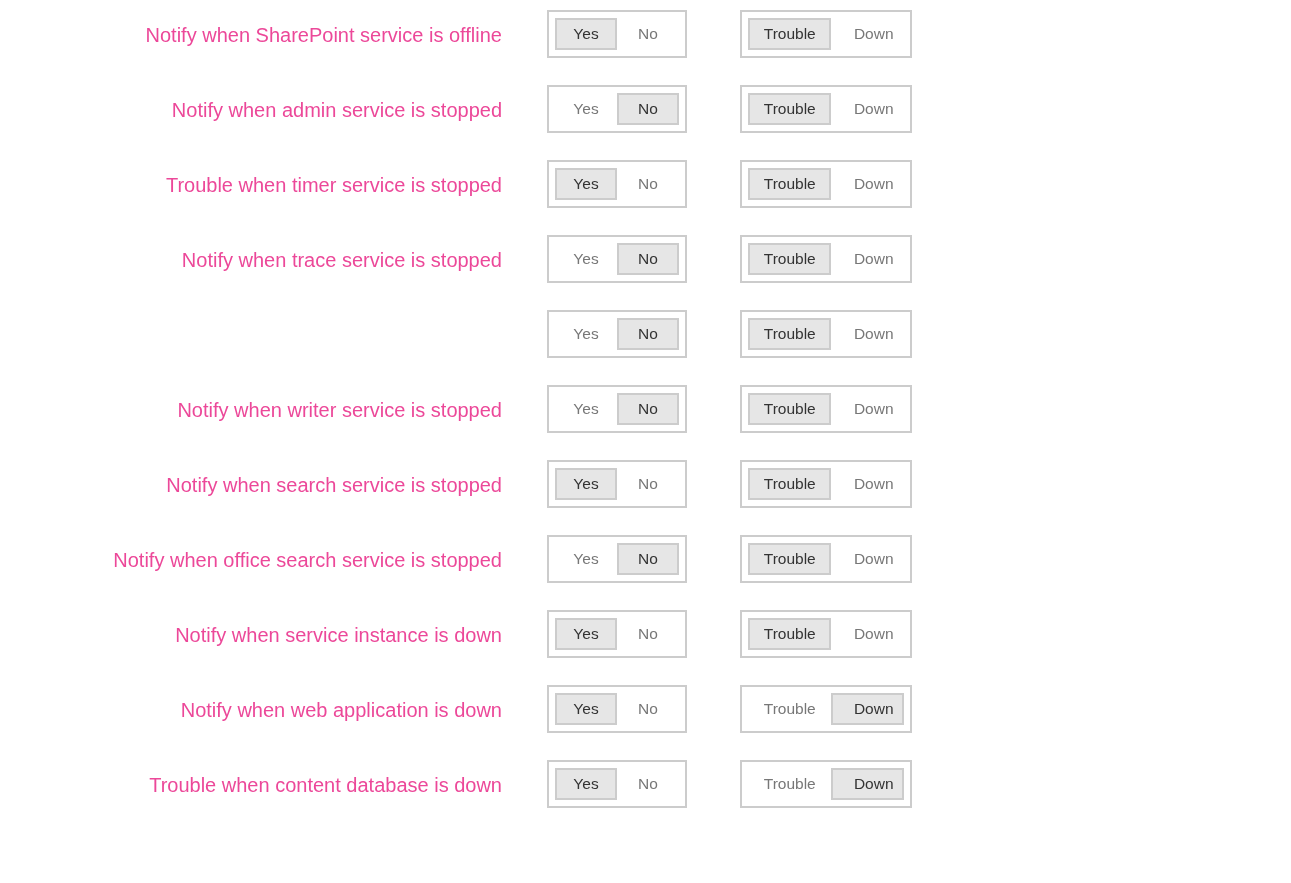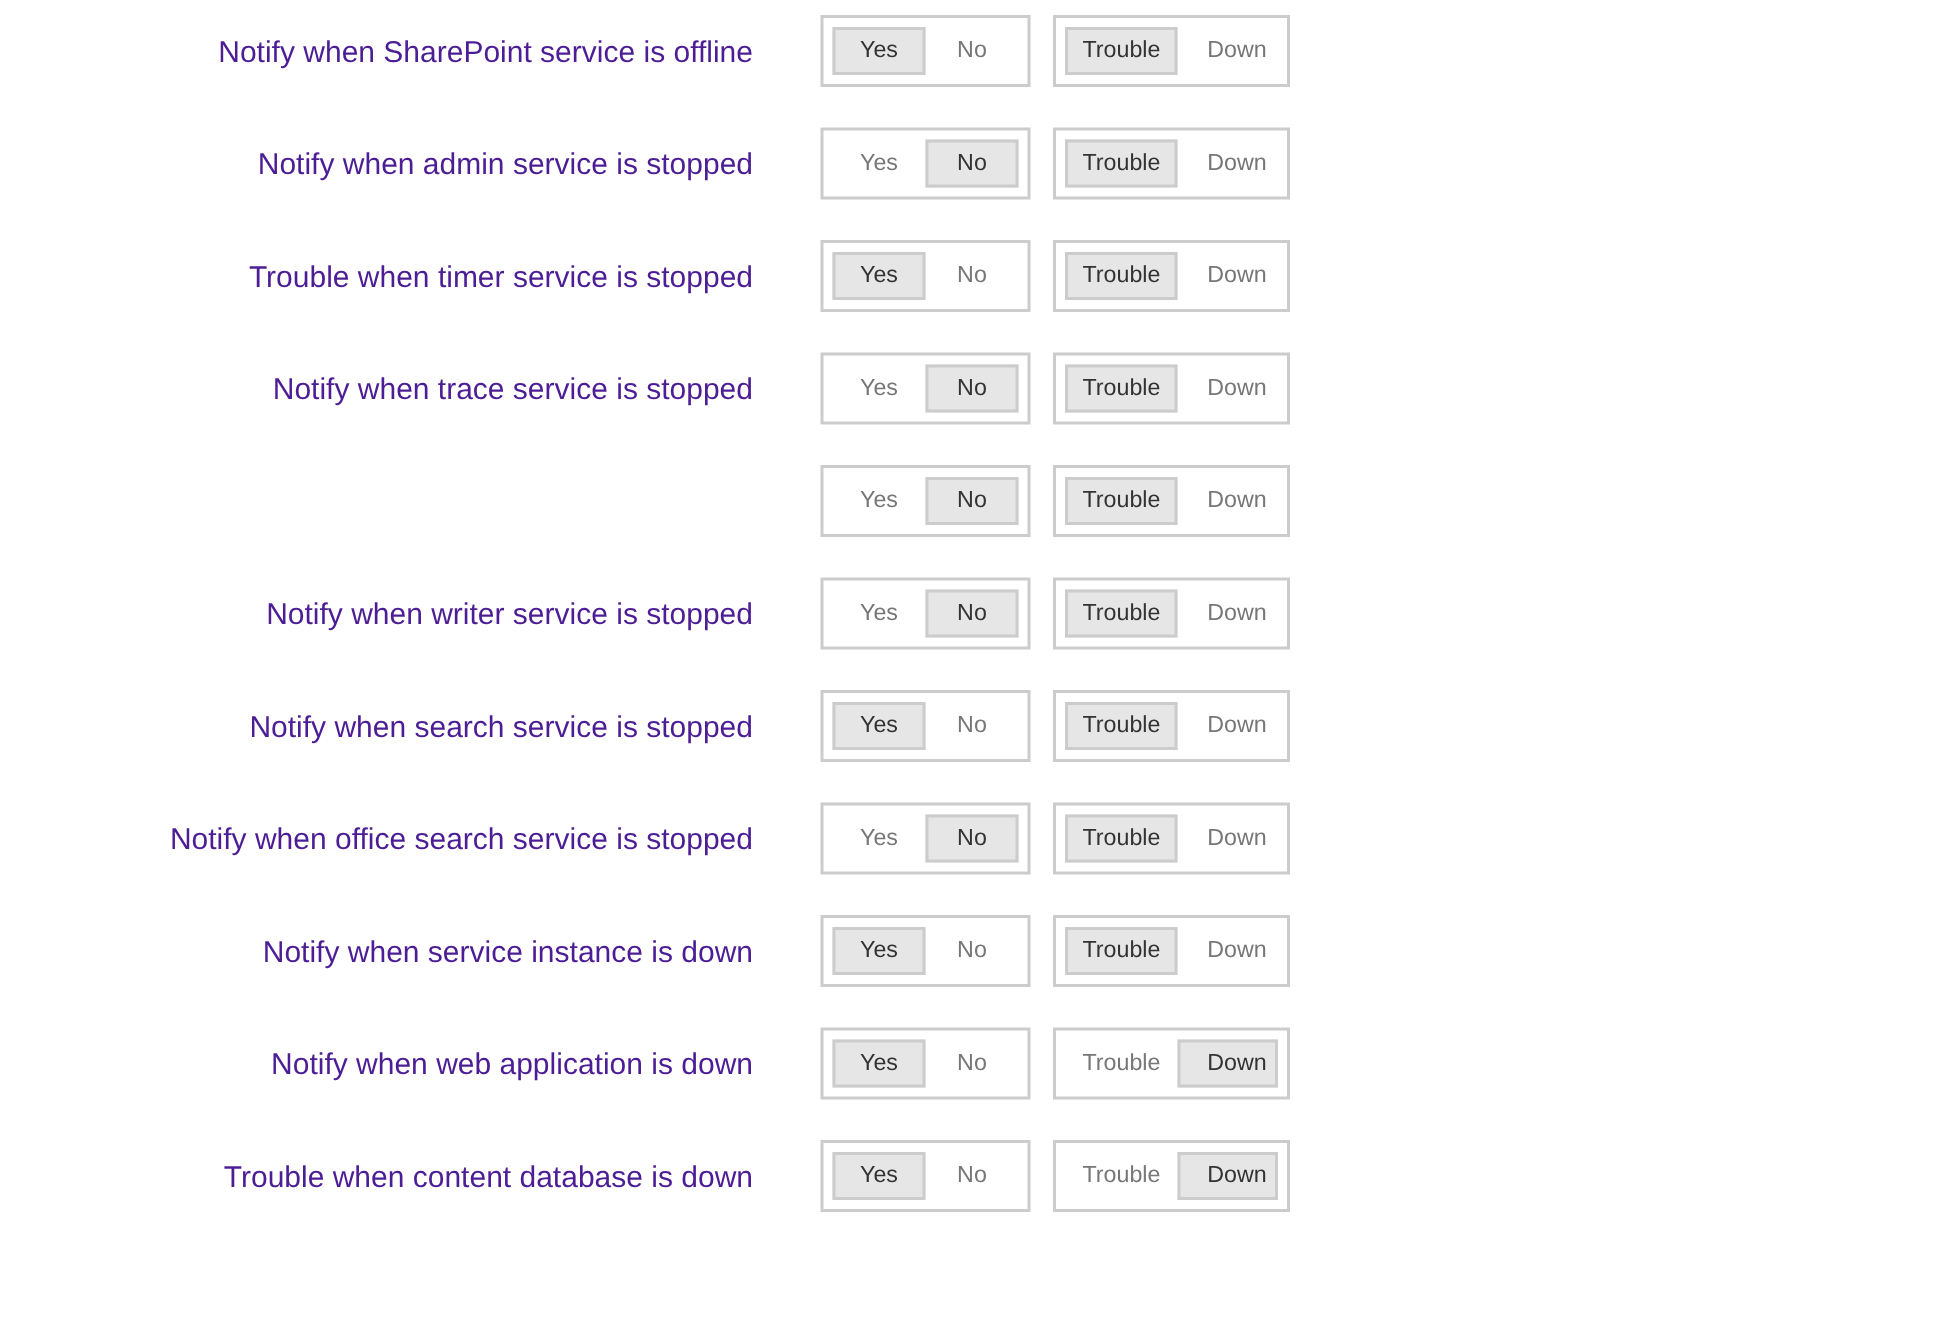--- a/index.html
+++ b/index.html
@@ -21,42 +21,42 @@
       height: 75px;
       width: 1291px;
     }
     .row-label {
       position: absolute;
       right: calc(1291px - 502px);
       top: 0;
       height: 48px;
       line-height: 50px;
       font-size: 20px;
-      color: #4c1d95;
+      color: #ec4899;
       white-space: nowrap;
       text-align: right;
     }
     .seg {
       position: absolute;
       top: 0;
       height: 48px;
       box-sizing: border-box;
       border: 2px solid #cccccc;
       background: #ffffff;
       display: flex;
       align-items: center;
       padding: 0 6px;
     }
     .seg-yn {
       left: 547px;
       width: 140px;
     }
     .seg-sev {
-      left: 702px;
-      width: 158px;
+      left: 740px;
+      width: 172px;
     }
     .opt {
       height: 32px;
       box-sizing: border-box;
       border: 2px solid transparent;
       display: flex;
       align-items: center;
       justify-content: center;
       font-size: 15.5px;
       color: #777777;

